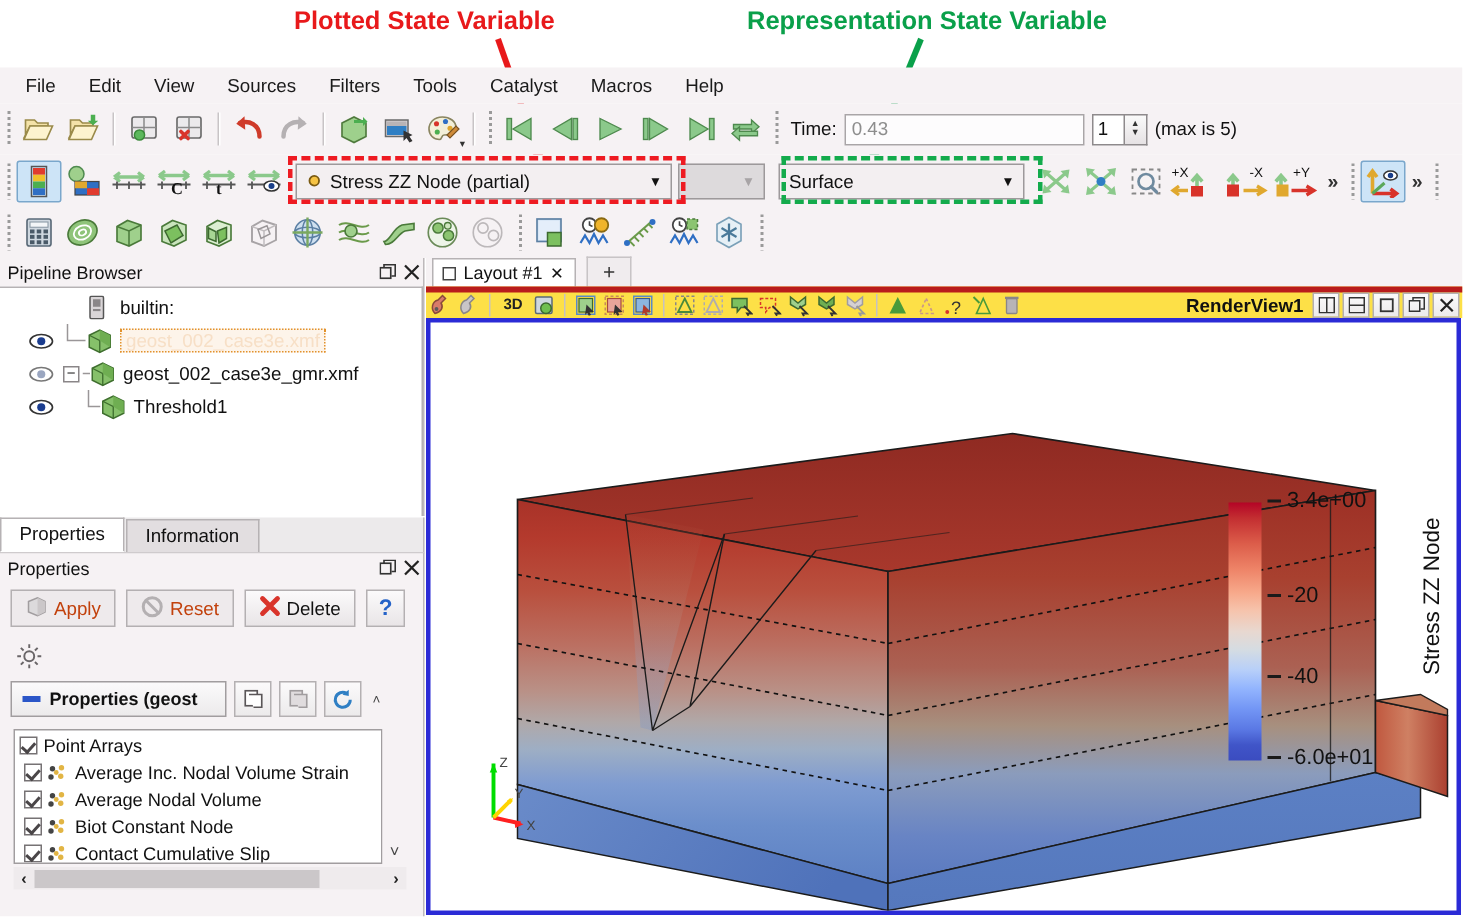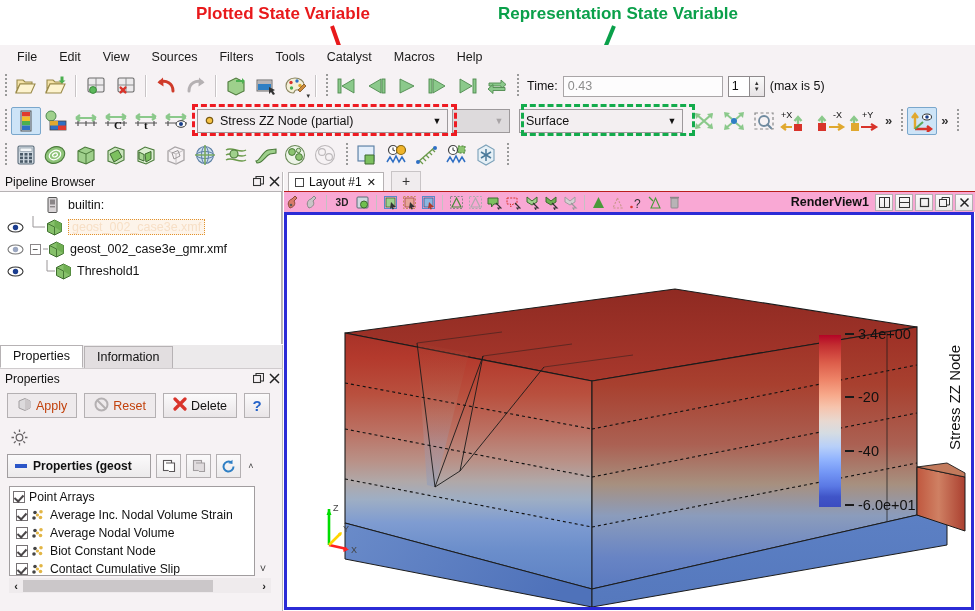--- a/index.html
+++ b/index.html
@@ -145,21 +145,21 @@
   .panel-btn { width: 16px; height: 15px; display:flex; align-items:center; justify-content:center; cursor: default; }
   #pipeline-tree {
     position: absolute; left: 0; top: 19px; right: 0; bottom: 0;
     background: #ffffff;
     border: 1px solid #b6b2b4;
     border-left: none; border-bottom: none;
   }
   .pl-row {
     display: flex; align-items: center; height: 22px;
     font-size: 12.5px; color: #111;
-    padding-left: 2px;
+    padding-left: 14px;
   }
   .eye { width: 26px; display: flex; justify-content: center; align-items: center; flex: 0 0 auto; }
   .indent { display: inline-block; flex: 0 0 auto; }
   .cube-icon { width: 17px; height: 17px; margin-right: 5px; flex: 0 0 auto; }
   .pl-label { white-space: nowrap; }
   .pl-label.selected {
     color: #f7dfc6;
     background: #fdf4ea;
     border: 1px dotted #e2922c;
     padding: 0 3px;
@@ -260,23 +260,23 @@
   }
   #layout-plus {
     font-size: 14px; color: #333; padding: 1px 10px 2px 10px;
     background: #f0ecee; border: 1px solid #c8c4c6; border-bottom: none; margin-left: 7px;
   }
   .sq-ico { width: 9px; height: 9px; border: 1px solid #444; display: inline-block; }
 
   
   #viewbar {
     position: absolute; left: 284px; top: 191px; width: 691px; height: 21px;
-    background: #f9a8d4;
+    background: #fde047;
     display: flex; align-items: center;
-    border-top: 1px solid #b91c1c;
+    border-top: 4px solid #b91c1c;
   }
   .vbtn { width: 19px; height: 19px; display: flex; align-items: center; justify-content: center; flex: 0 0 auto; cursor: default; }
   .vsep { width: 1px; height: 15px; background: #c5c1c3; margin: 0 4px; flex: 0 0 auto; }
   #viewname {
     font-size: 12.5px; font-weight: bold; color: #111;
     margin-left: auto; margin-right: 6px;
   }
   .vwbtn {
     width: 18px; height: 17px; border: 1px solid #b4b0b2;
     background: linear-gradient(#fbfafb, #eceaeb);

